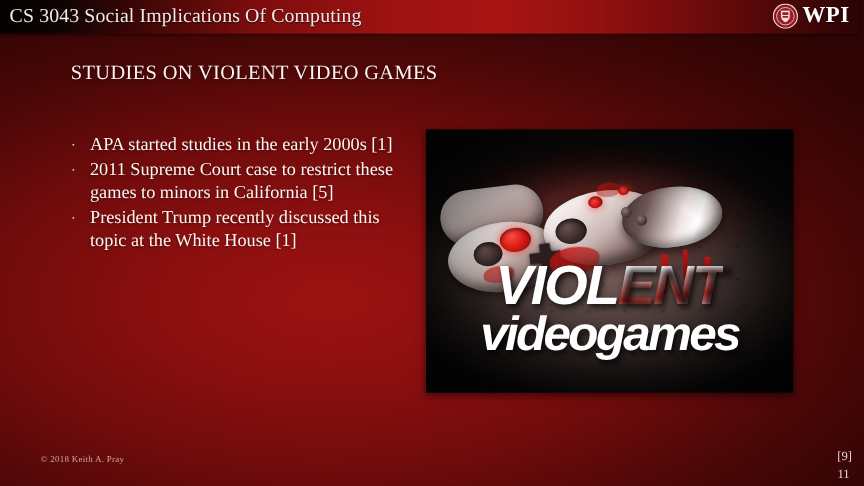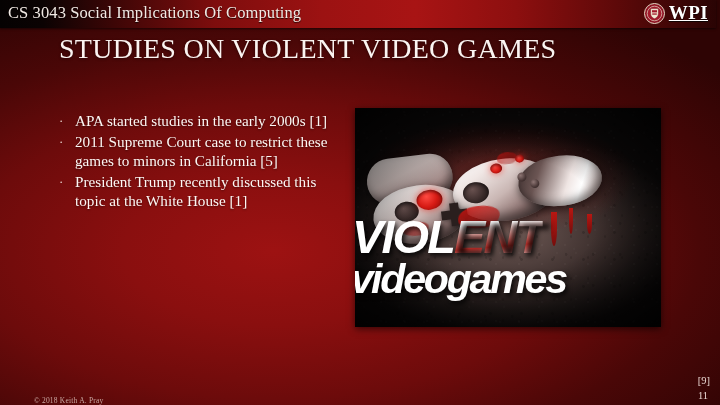--- a/index.html
+++ b/index.html
@@ -45,35 +45,34 @@
     gap: 4px;
   }
   #brand-seal { display: block; }
   #brand-text {
     font-size: 19px;
     font-weight: bold;
     color: #ffffff;
     letter-spacing: .4px;
     font-family: "Liberation Serif", serif;
     text-shadow: 0 1px 1px rgba(0,0,0,.7);
-    text-decoration: underline;
   }
   
   #author {
     position: absolute;
     right: 14px; top: 36px;
     font-size: 15px;
     color: #f5ece8;
     text-shadow: 0 1px 2px rgba(0,0,0,.6);
   }
   
   #slide-title {
     position: absolute;
-    left: 59px; top: 33px;
-    font-size: 28px;
+    left: 59px; top: 51px;
+    font-size: 17px;
     color: #fbf4f1;
     letter-spacing: .3px;
     white-space: nowrap;
     text-shadow: 0 1px 3px rgba(0,0,0,.45);
   }
   
   #bullets {
     position: absolute;
     left: 56px; top: 111px;
     width: 278px;
@@ -204,20 +203,21 @@
   #smear-3 { left: 132px; top: 8px;  width: 20px; height: 12px; opacity: .7; }
   #pic-vignette {
     position: absolute;
     inset: 0;
     background: radial-gradient(ellipse 70% 66% at 50% 50%, rgba(0,0,0,0) 42%, rgba(0,0,0,.55) 78%, rgba(0,0,0,.88) 100%);
   }
   #pic-caption {
     position: absolute;
     left: 0; right: 0;
     top: 108px;
+    text-align: center;
     font-family: "Liberation Sans", sans-serif;
     line-height: .93;
   }
   #cap-line1 {
     display: block;
     font-size: 46px;
     font-weight: bold;
     font-style: italic;
     letter-spacing: -1.8px;
     color: #ffffff;
@@ -247,21 +247,21 @@
     background: linear-gradient(#c4140f, #7b0705);
     border-radius: 0 0 50% 50%;
     opacity: .9;
   }
   #drip-1 { left: 196px; top: 104px; width: 6px;  height: 34px; }
   #drip-2 { left: 214px; top: 100px; width: 4px;  height: 26px; }
   #drip-3 { left: 232px; top: 106px; width: 5px;  height: 20px; }
   
   #copyright {
     position: absolute;
-    left: 6px; bottom: 0;
+    left: 6px; bottom: 18px;
     font-size: 7.5px;
     color: #caa8a2;
     letter-spacing: .2px;
     padding-left: 28px;
   }
   #citation {
     position: absolute;
     right: 10px; bottom: 19px;
     font-size: 10.5px;
     color: #e8d6d1;

